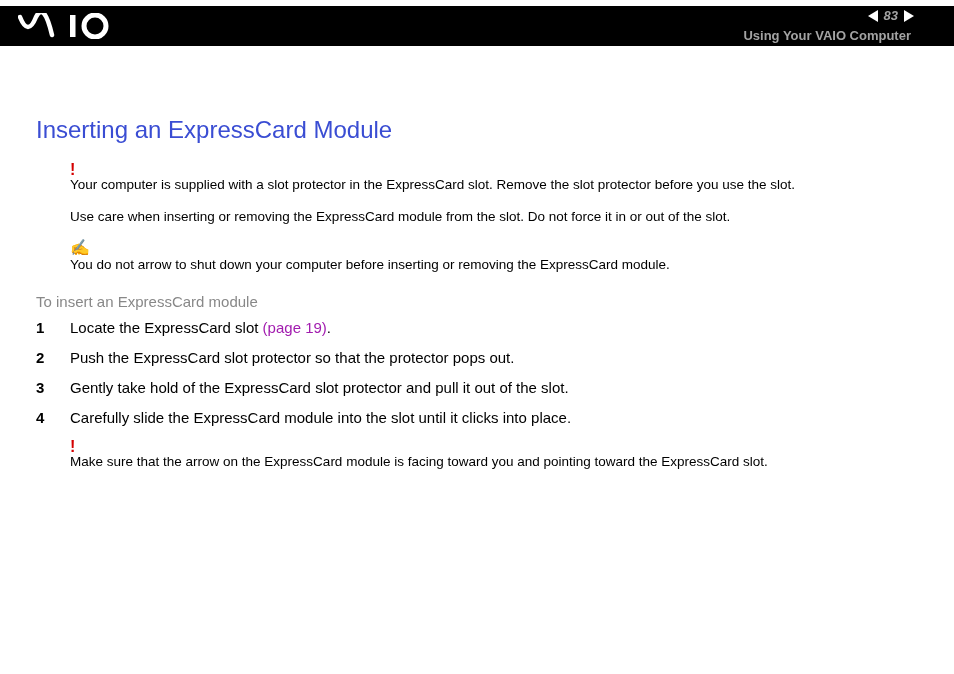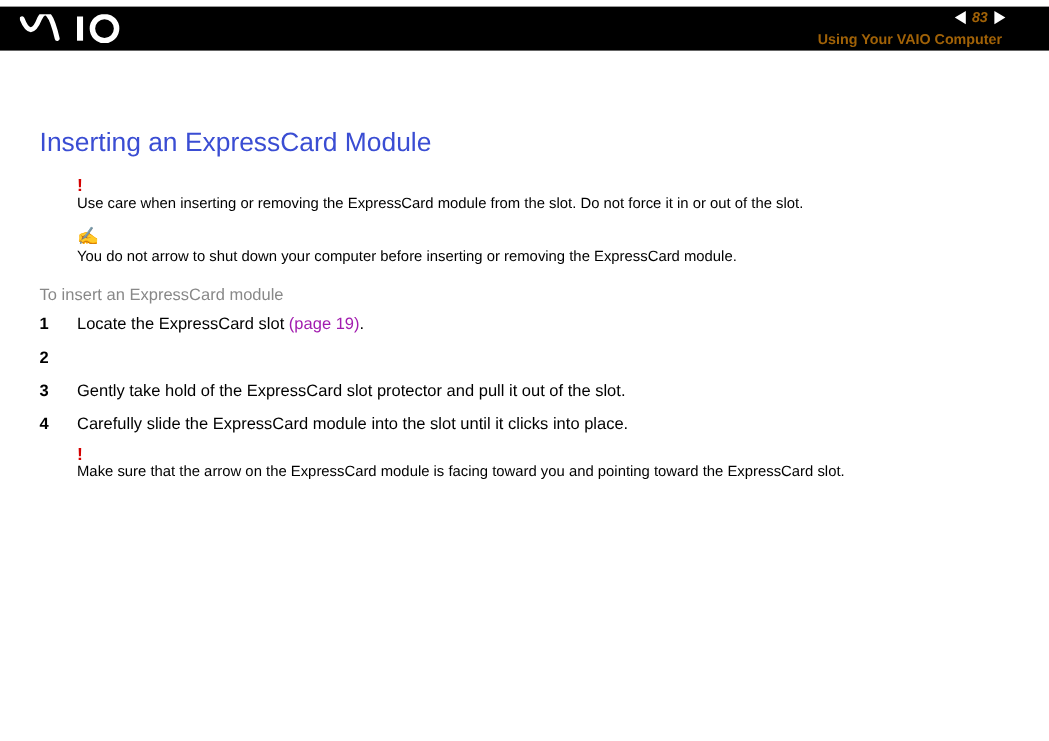--- a/index.html
+++ b/index.html
@@ -1,16 +1,16 @@
 <!DOCTYPE html>
 <html><head>
 <meta charset="utf-8">
 <style>
   html,body{margin:0;padding:0;width:954px;height:674px;background:#fff;font-family:Arial,Helvetica,sans-serif;color:#000;position:relative}
-  .topbar{position:absolute;top:6px;left:0;right:0;height:40px;background:#000;color:#a16207}
+  .topbar{position:absolute;top:6px;left:0;right:0;height:40px;background:#000;color:#a3a3a3}
   .logo{position:absolute;left:18px;top:7px}
   .nav{position:absolute;right:40px;top:2px;display:flex;align-items:center;gap:6px;font-size:13px;font-style:italic;font-weight:bold}
   .arrow-left{width:0;height:0;border-top:6px solid transparent;border-bottom:6px solid transparent;border-right:10px solid #fff;display:inline-block}
   .arrow-right{width:0;height:0;border-top:6px solid transparent;border-bottom:6px solid transparent;border-left:10px solid #fff;display:inline-block}
   .section{position:absolute;right:43px;top:22px;font-size:13px;font-weight:bold}
   .content{position:absolute;left:36px;top:116px;right:36px}
   h1.title{margin:0 0 18px 0;font-size:24px;font-weight:normal;color:#3a4dd3;font-family:Arial,Helvetica,sans-serif}
   .indent{margin-left:34px}
   .bang{color:#d40000;font-weight:bold;font-size:16px;display:block;margin-bottom:-2px;line-height:1}
   .warn-text{font-size:13.5px;margin:0 0 14px 0;line-height:1.35}
@@ -38,37 +38,39 @@
     <span class="arrow-right"></span>
   </div>
   <div class="section">Using Your VAIO Computer</div>
 </div>
 
 <div class="content">
   <h1 class="title">Inserting an ExpressCard Module</h1>
 
   <div class="indent">
     <span class="bang">!</span>
+    <p class="warn-text">Your computer is supplied with a slot protector in the ExpressCard slot. Remove the slot protector before you use the slot.</p>
     <p class="warn-text">Use care when inserting or removing the ExpressCard module from the slot. Do not force it in or out of the slot.</p>
 
     <span class="note-icon">✍</span>
     <p class="warn-text">You do not arrow to shut down your computer before inserting or removing the ExpressCard module.</p>
   </div>
 
   <h2 class="subhead">To insert an ExpressCard module</h2>
 
   <ol class="steps">
     <li>
       <span class="num">1</span>
       <span>
         <span>Locate the ExpressCard slot </span><a class="pagelink">(page 19)</a><span>.</span>
       </span>
     </li>
     <li>
       <span class="num">2</span>
+      <span>Push the ExpressCard slot protector so that the protector pops out.</span>
     </li>
     <li>
       <span class="num">3</span>
       <span>Gently take hold of the ExpressCard slot protector and pull it out of the slot.</span>
     </li>
     <li>
       <span class="num">4</span>
       <span>Carefully slide the ExpressCard module into the slot until it clicks into place.</span>
     </li>
   </ol>

